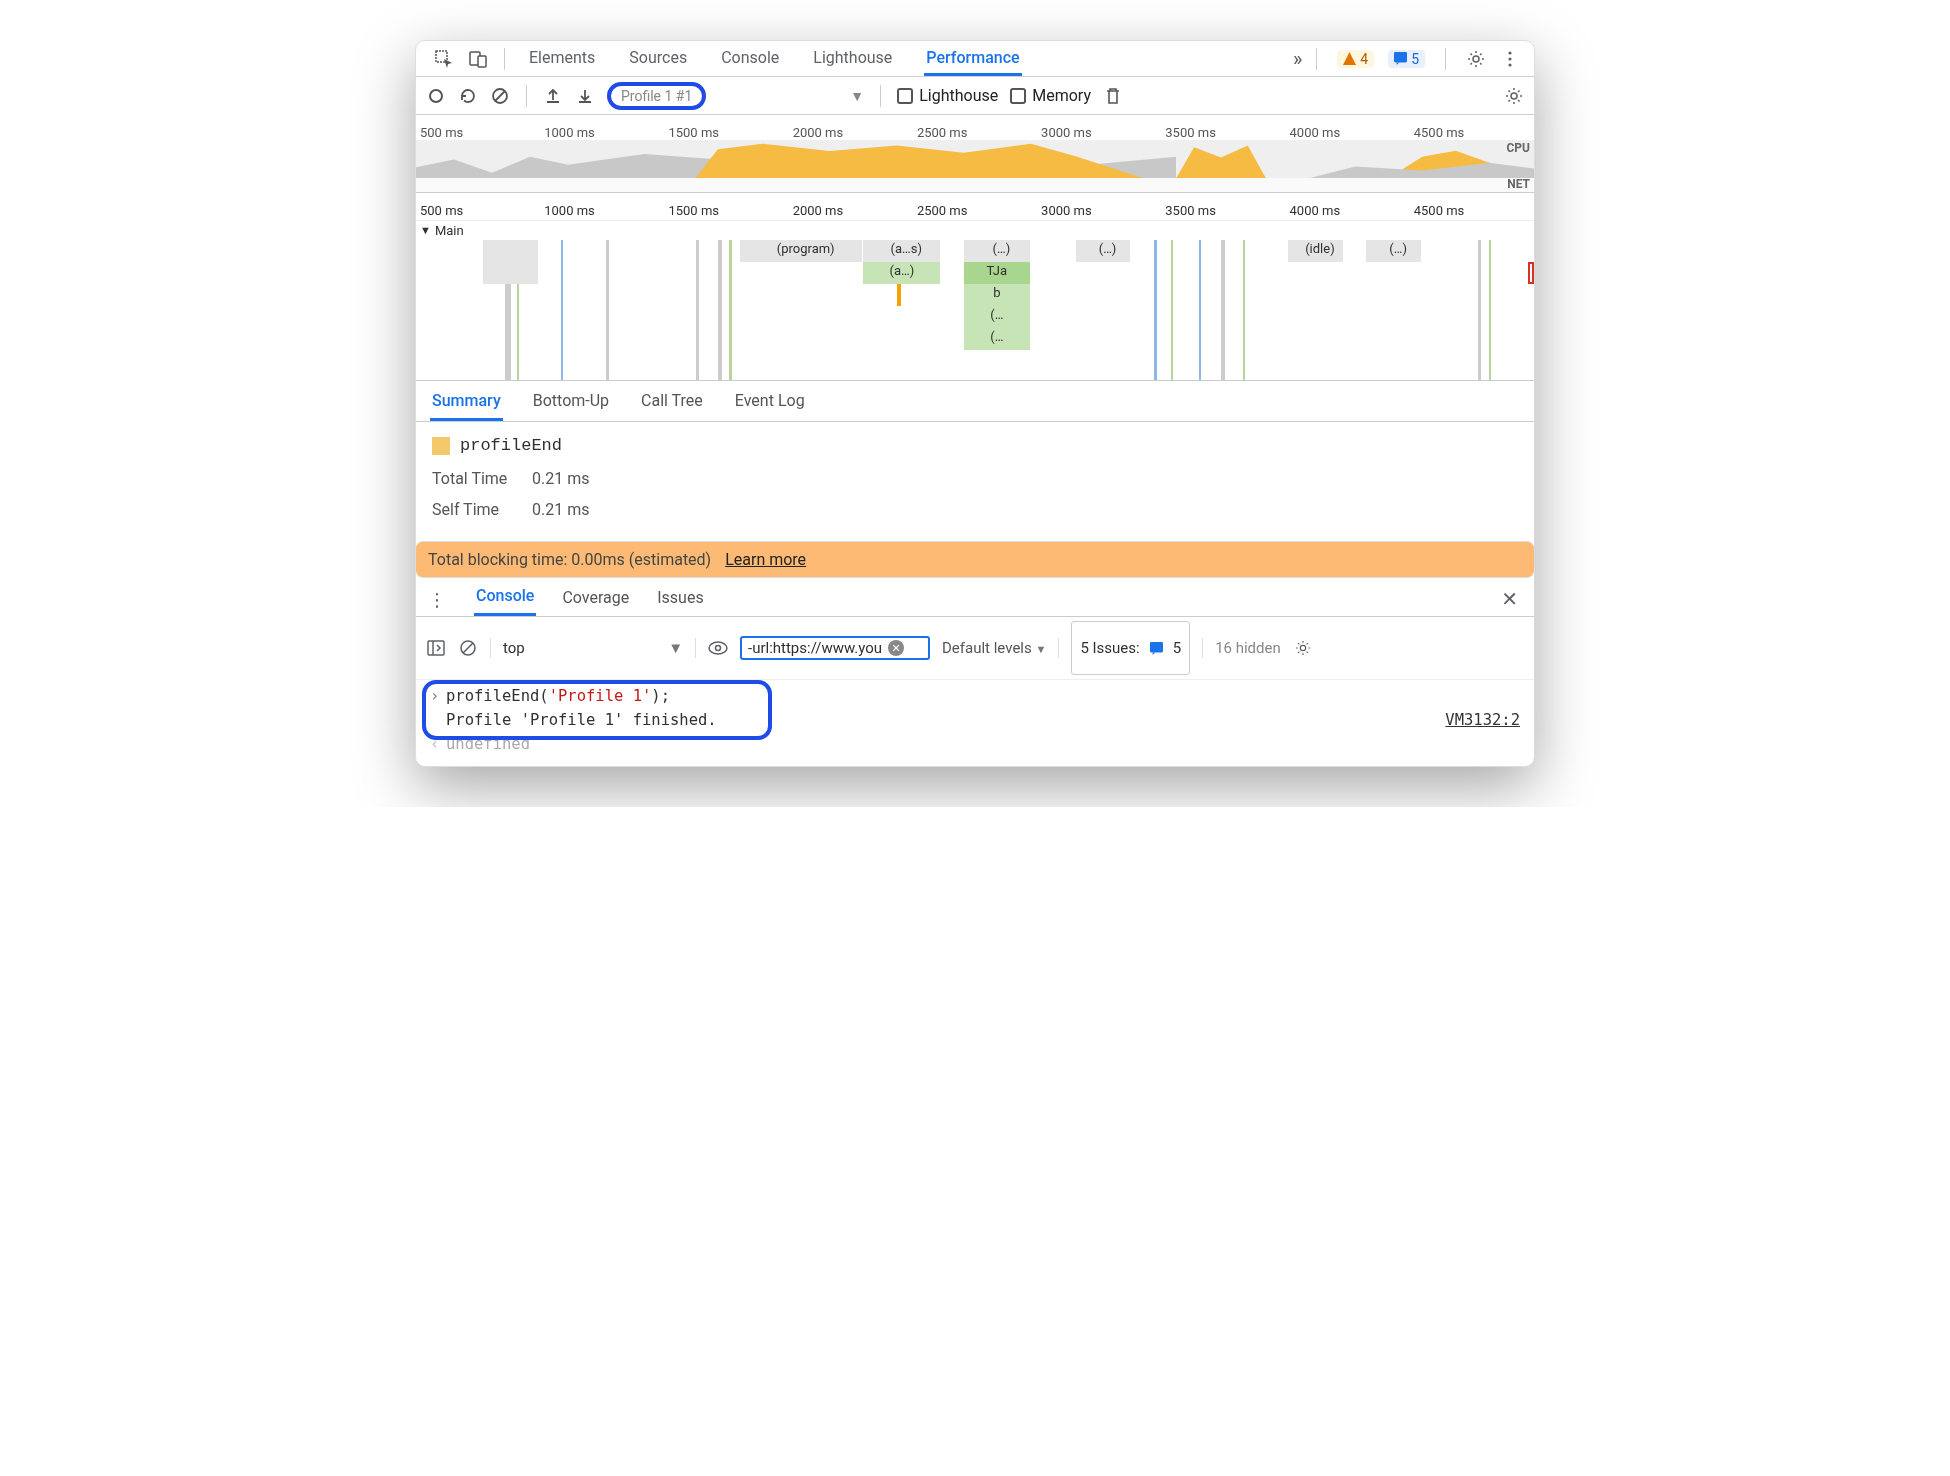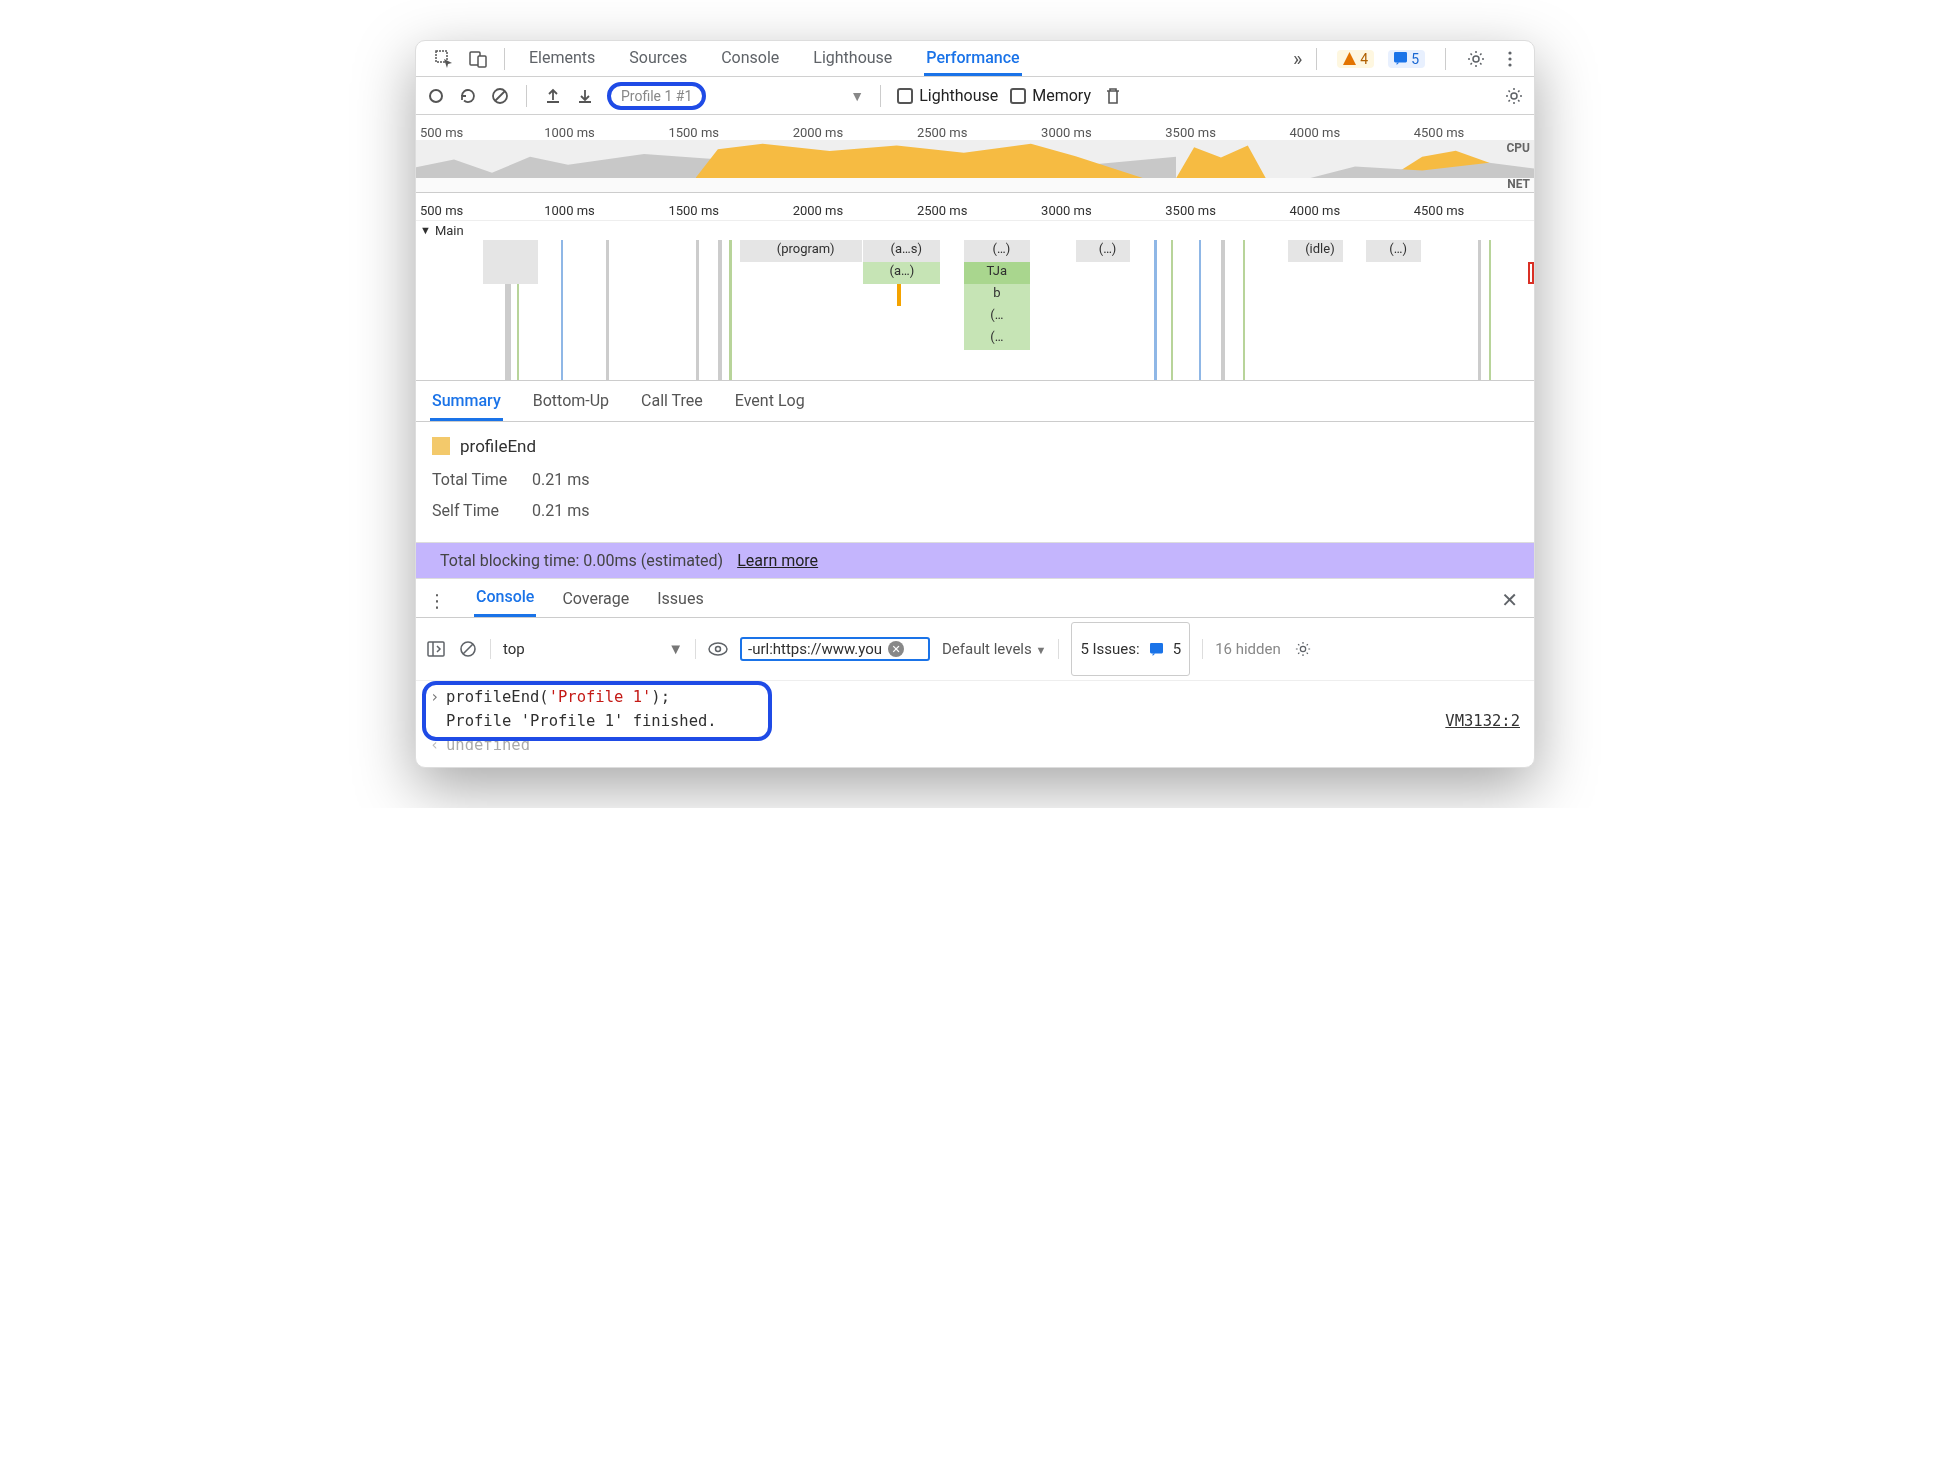--- a/index.html
+++ b/index.html
@@ -115,27 +115,27 @@
   .vstripe { position: absolute; top: 0; bottom: 0; width: 2px; }
 
   .detail-tabs {
     display: flex; gap: 28px; padding: 6px 14px 0 14px;
     border-bottom: 1px solid #ccc; font-size: 16px;
   }
   .dtab { padding: 4px 2px 8px 2px; color: #555; cursor: pointer; }
   .dtab.active { color: #1a73e8; border-bottom: 3px solid #1a73e8; font-weight: 500; }
 
   .summary-body { padding: 14px 16px 10px 16px; }
-  .summary-body .evt { display: flex; align-items: center; gap: 10px; font-size: 17px; margin-bottom: 14px; }
+  .summary-body .evt { display: flex; align-items: center; gap: 10px; font-size: 17px; margin-bottom: 14px; font-family: Liberation Mono, monospace; }
   .evt .swatch { width: 18px; height: 18px; background: #f3c96b; }
   .kv { display: flex; gap: 10px; font-size: 16px; color: #555; margin-bottom: 12px; }
   .kv .k { width: 90px; }
   .blocking-row {
-    padding: 8px 24px; background: #c4b5fd; font-size: 16px; color: #444;
-    border-top: 1px solid #ddd; border-bottom: 1px solid #ddd;
+    padding: 8px 12px; background: #fdba74; font-size: 16px; color: #444;
+    border-top: 1px solid #ddd; border-bottom: 1px solid #ddd; border-radius: 7px;
   }
   .blocking-row a { color: #222; text-decoration: underline; margin-left: 10px; }
 
   .drawer-tabs {
     display: flex; align-items: center; gap: 24px; padding: 4px 12px 0 12px;
     border-bottom: 1px solid #ccc; font-size: 16px;
   }
   .drawer-tabs .dots { font-size: 18px; padding-right: 4px; color: #555; cursor: pointer; }
   .drawer-tabs .tab { padding: 4px 2px 8px 2px; color: #555; cursor: pointer; }
   .drawer-tabs .tab.active { color: #1a73e8; border-bottom: 3px solid #1a73e8; font-weight: 500; }

